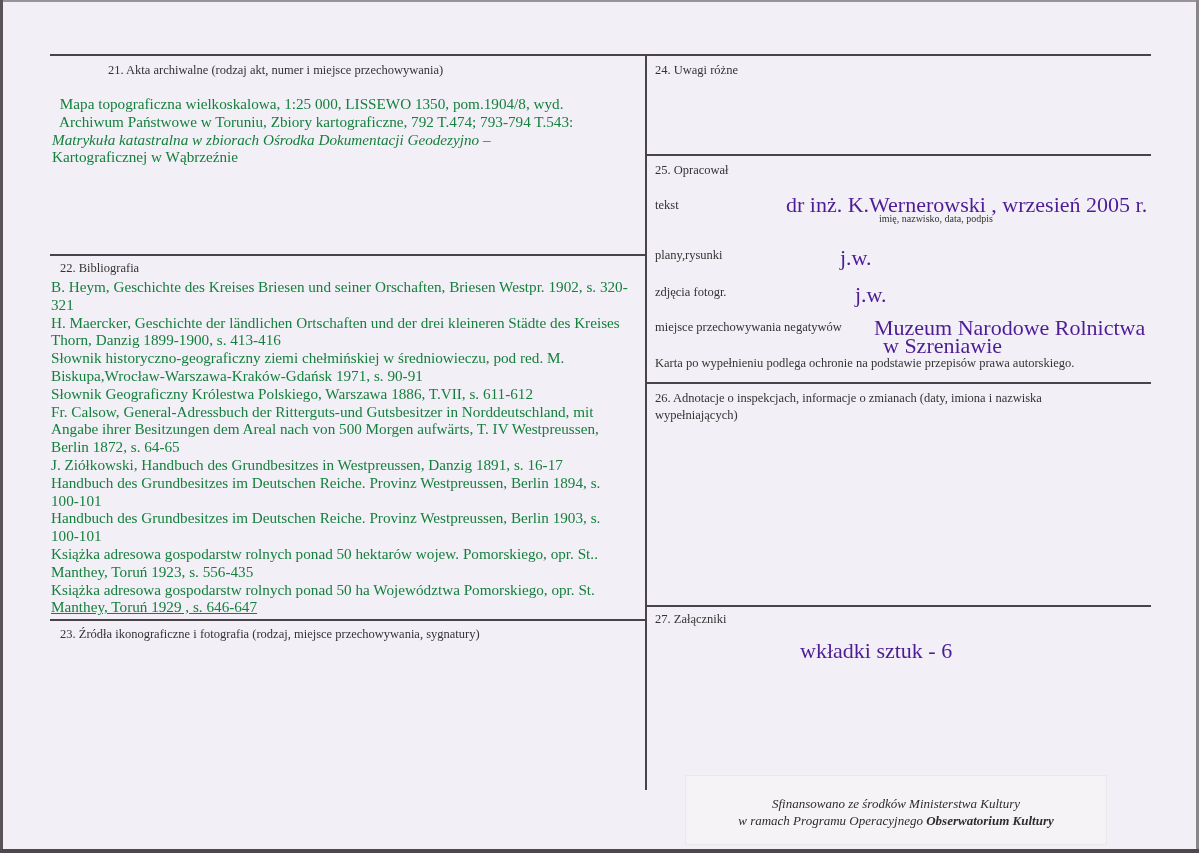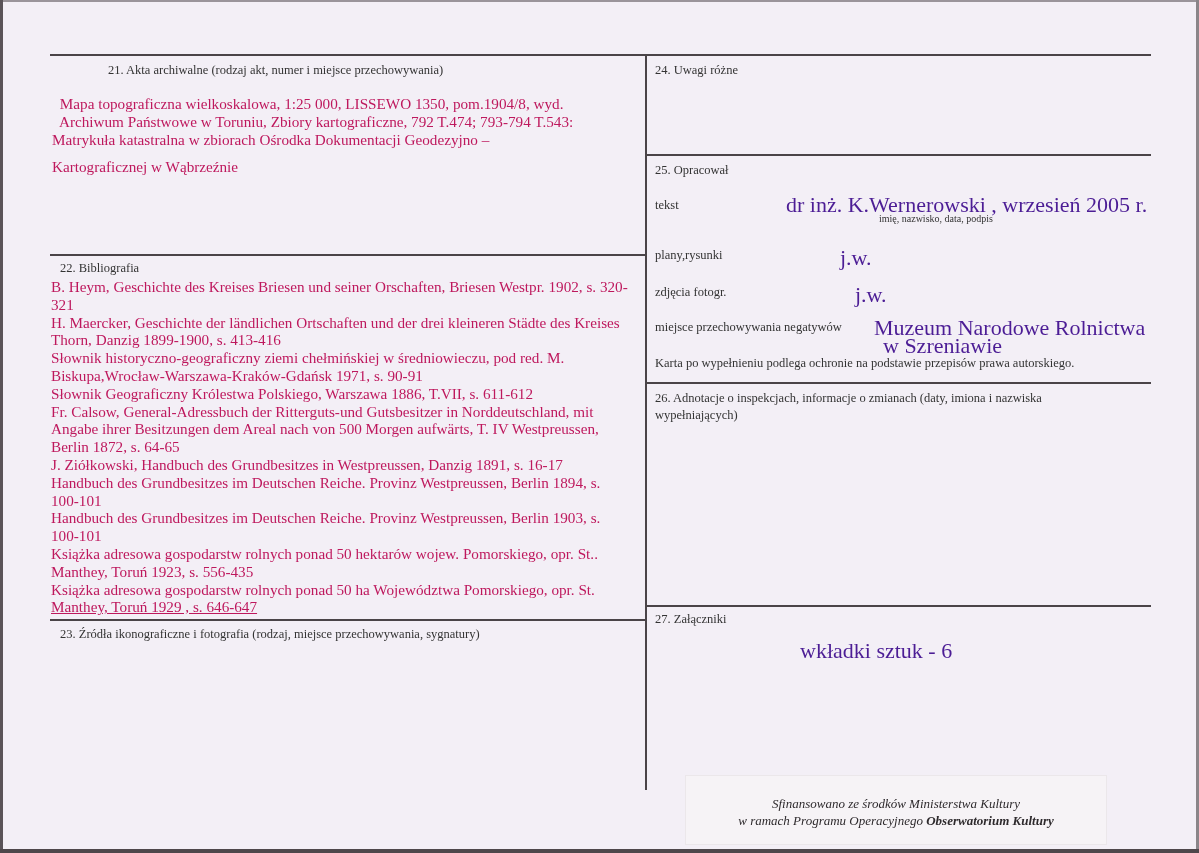--- a/index.html
+++ b/index.html
@@ -12,21 +12,21 @@
     }
     .page-edge-left { position: absolute; left: 0; top: 0; width: 3px; height: 853px; background: #5a5358; }
     .page-edge-right { position: absolute; right: 0; top: 0; width: 3px; height: 853px; background: #8a8589; }
     .page-edge-bottom { position: absolute; left: 0; bottom: 0; width: 1199px; height: 4px; background: #4e474b; }
     .page-edge-top { position: absolute; left: 0; top: 0; width: 1199px; height: 2px; background: #9a949a; }
 
     .hline { position: absolute; height: 2px; background: #4a4448; }
     .vline { position: absolute; width: 2px; background: #4a4448; }
 
     .label { position: absolute; font-size: 12.5px; color: #333; white-space: nowrap; }
-    .body-text { position: absolute; font-size: 15.2px; line-height: 17.8px; color: #be185d; }
+    .body-text { position: absolute; font-size: 15.2px; line-height: 17.8px; color: #15803d; }
     .body-text .line { display: block; white-space: nowrap; }
 
     .sec21 { left: 56px; top: 95px; width: 590px; }
     .sec22 { left: 51px; top: 278px; width: 592px; }
 
     .big { position: absolute; font-size: 22px; white-space: nowrap; color: #4c1d95; }
     .small { position: absolute; font-size: 10px; white-space: nowrap; color: #333; }
 
     .footer-box {
       position: absolute; left: 685px; top: 775px; width: 420px; height: 68px;
@@ -51,22 +51,22 @@
 <div class="hline" style="left:50px; top:254px; width:596px;"></div>
 <div class="hline" style="left:50px; top:619px; width:596px;"></div>
 <div class="hline" style="left:646px; top:154px; width:505px;"></div>
 <div class="hline" style="left:646px; top:382px; width:505px;"></div>
 <div class="hline" style="left:646px; top:605px; width:505px;"></div>
 
 <div class="label" style="left:60px; top:63px;margin-left:48px;">21. Akta archiwalne (rodzaj akt, numer i miejsce przechowywania)</div>
 <div class="body-text sec21">
   <span class="line" style="white-space:pre;"> Mapa topograficzna wielkoskalowa, 1:25 000, LISSEWO 1350, pom.1904/8, wyd.</span>
   <span class="line" style="white-space:pre;"> Archiwum Państwowe w Toruniu, Zbiory kartograficzne, 792 T.474; 793-794 T.543:</span>
-  <span class="line" style="margin-left:-4px;">Matrykuła katastralna w zbiorach Ośrodka Dokumentacji Geodezyjno –</span>
-  <span class="line" style="margin-left:-4px;margin-top:10px;">Kartograficznej w Wąbrzeźnie</span>
+  <span class="line" style="margin-left:-4px;font-style:italic;">Matrykuła katastralna w zbiorach Ośrodka Dokumentacji Geodezyjno –</span>
+  <span class="line" style="margin-left:-4px;">Kartograficznej w Wąbrzeźnie</span>
 </div>
 
 <div class="label" style="left:60px; top:261px;">22. Bibliografia</div>
 <div class="body-text sec22">
   <span class="line">B. Heym, Geschichte des Kreises Briesen und seiner Orschaften, Briesen Westpr. 1902, s. 320-</span>
   <span class="line">321</span>
   <span class="line">H. Maercker, Geschichte der ländlichen Ortschaften und der drei kleineren Städte des Kreises</span>
   <span class="line">Thorn, Danzig 1899-1900, s. 413-416</span>
   <span class="line">Słownik historyczno-geograficzny ziemi chełmińskiej w średniowieczu, pod red. M.</span>
   <span class="line">Biskupa,Wrocław-Warszawa-Kraków-Gdańsk 1971, s. 90-91</span>

